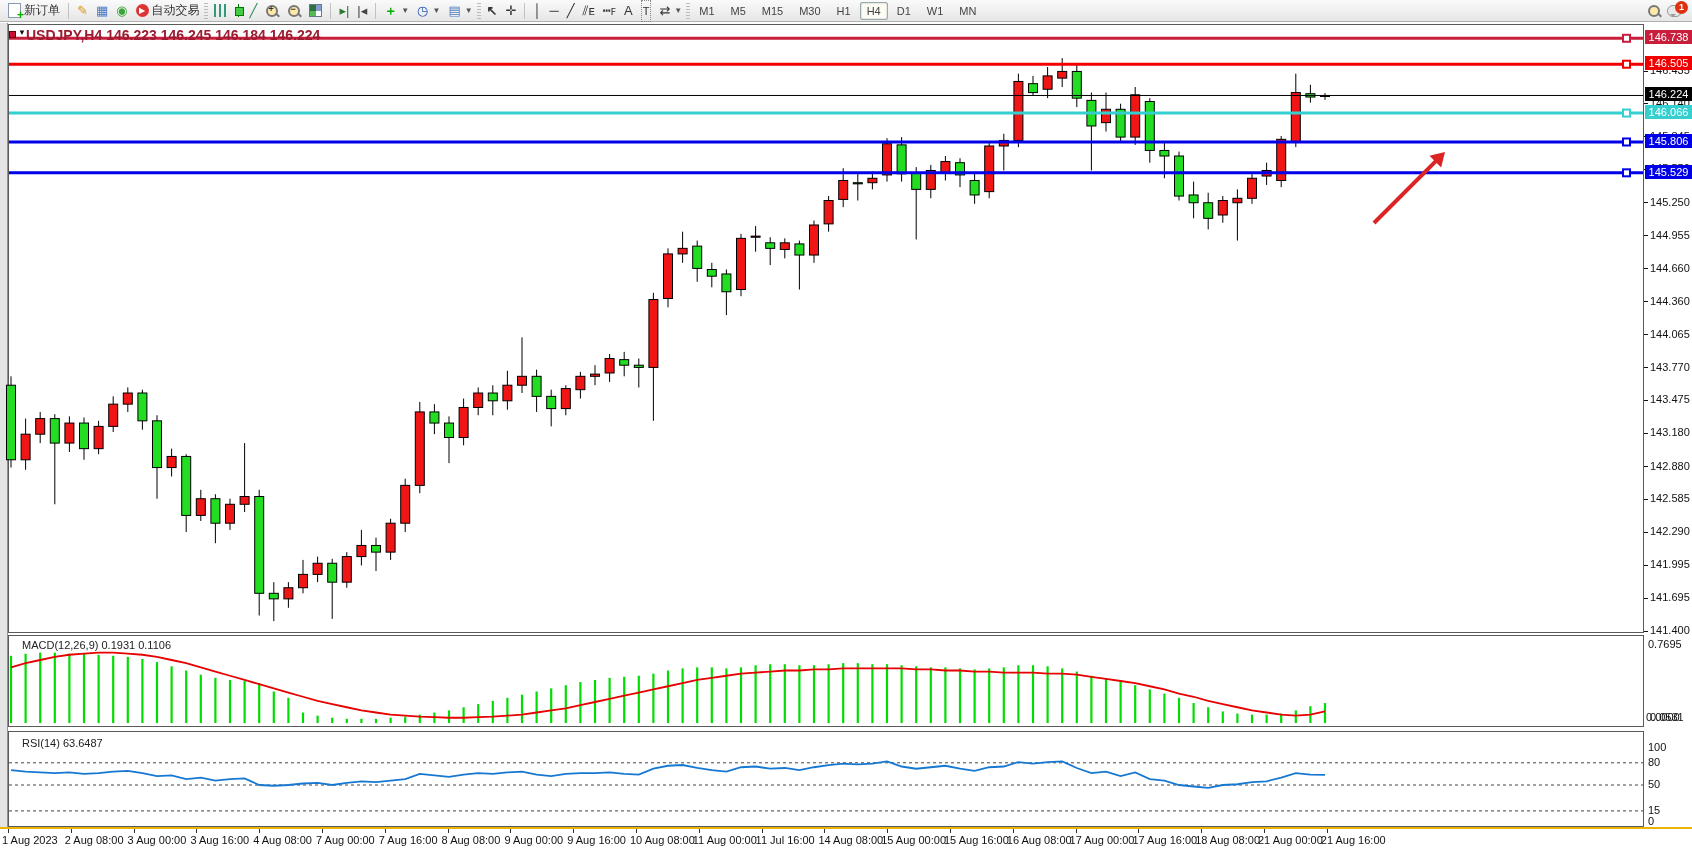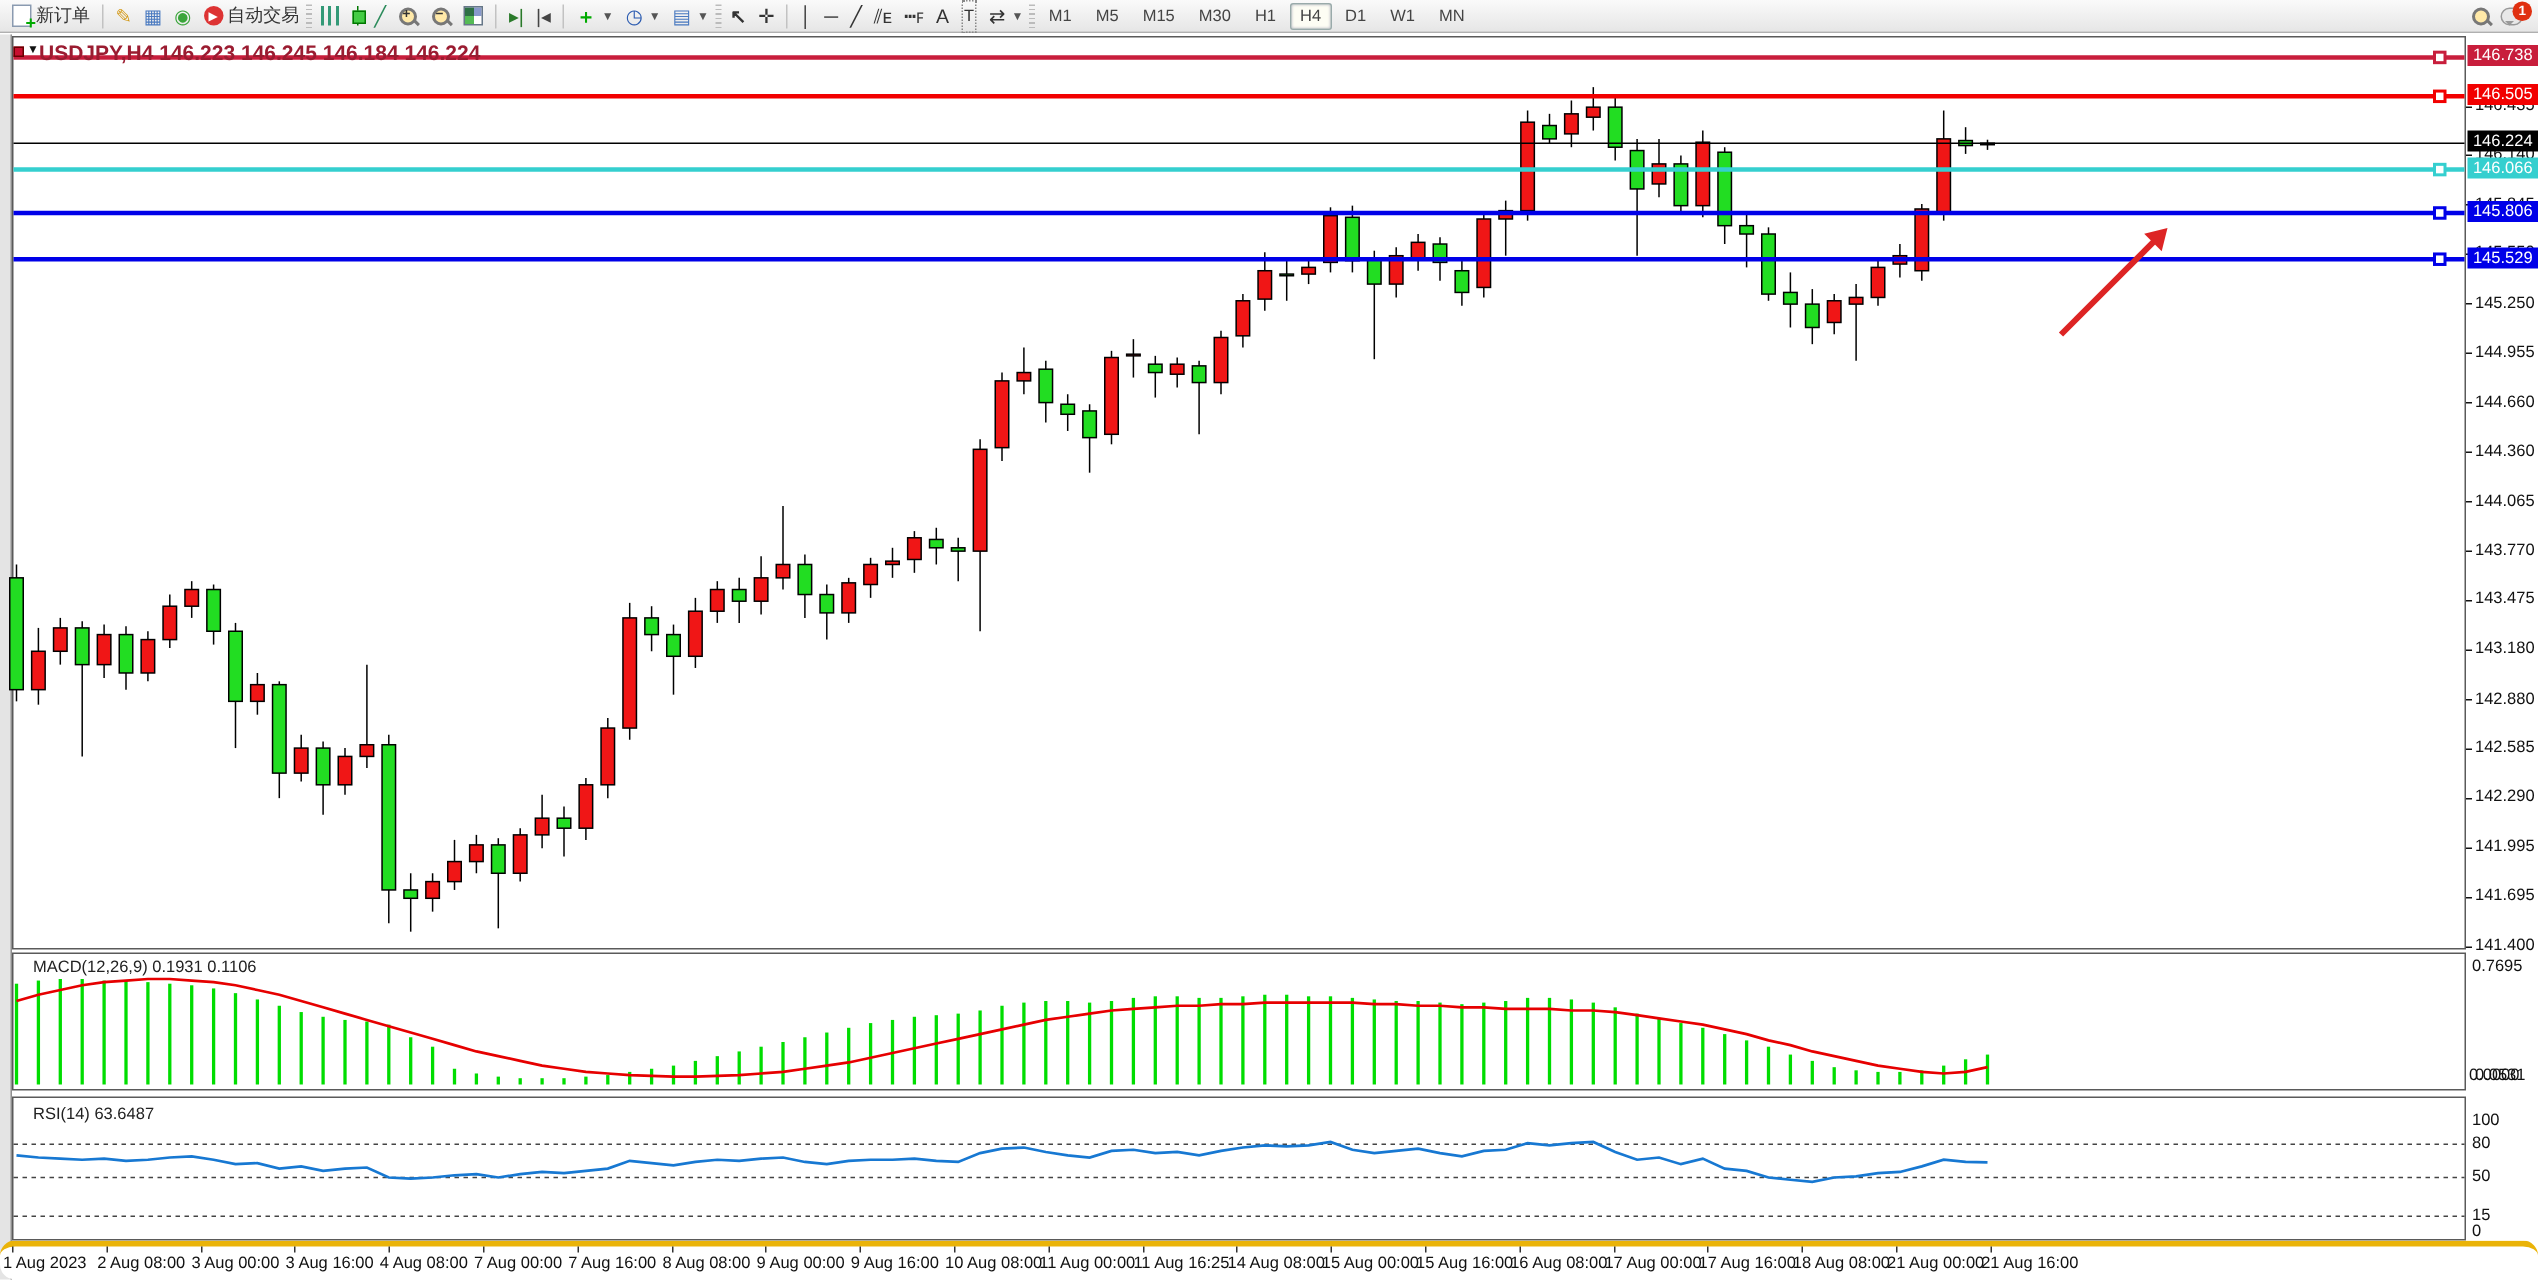--- a/index.html
+++ b/index.html
@@ -57,21 +57,21 @@
   #time-axis  { position:absolute; left:0; top:827px; width:1692px; height:26px; background:#fff; }
   svg { position:absolute; left:0; top:0; overflow:visible; }
   
   .price-label { position:absolute; left:1650px; font-size:11px; color:#111; }
   .price-tick  { position:absolute; left:1644px; width:4px; height:1px; background:#111; }
   .price-tag { position:absolute; left:1645px; width:47px; height:14px; color:#fff; font-size:11px;
                text-align:center; line-height:14px; }
   .scale-label { position:absolute; font-size:11px; color:#111; }
   .time-label { position:absolute; top:5px; font-size:11px; color:#111; white-space:nowrap; }
   .time-tick { position:absolute; top:0; width:1px; height:4px; background:#333; }
-  #time-axis { border-top:4px solid #eab308;border-radius:10px; }
+  #time-axis { border-top:2px solid #eab308; }
   .ind-label { position:absolute; font-size:11px; color:#222; z-index:5; }
   #chart-title { position:absolute; left:26px; top:27px; font-size:14px; color:#9b1c31;
                  z-index:6; font-weight:bold; }
   #title-marker { position:absolute; left:9px; top:31px; width:7px; height:7px; background:#c81030;
                   border:1px solid #600; z-index:6; }
   #title-caret { position:absolute; left:18px; top:28px; font-size:8px; color:#111; z-index:6; }
 </style>
 </head>
 <body>
 
@@ -522,21 +522,21 @@
     <div class="time-label" style="left: 441.6px;">8 Aug 08:00</div>
     <div class="time-tick" style="left: 510.4px;"></div>
     <div class="time-label" style="left: 504.4px;">9 Aug 00:00</div>
     <div class="time-tick" style="left: 573.2px;"></div>
     <div class="time-label" style="left: 567.2px;">9 Aug 16:00</div>
     <div class="time-tick" style="left: 636px;"></div>
     <div class="time-label" style="left: 630px;">10 Aug 08:00</div>
     <div class="time-tick" style="left: 698.8px;"></div>
     <div class="time-label" style="left: 692.8px;">11 Aug 00:00</div>
     <div class="time-tick" style="left: 761.6px;"></div>
-    <div class="time-label" style="left: 755.6px;">11 Aug 16:25</div>
+    <div class="time-label" style="left: 755.6px;">11 Jul 16:00</div>
     <div class="time-tick" style="left: 824.4px;"></div>
     <div class="time-label" style="left: 818.4px;">14 Aug 08:00</div>
     <div class="time-tick" style="left: 887.2px;"></div>
     <div class="time-label" style="left: 881.2px;">15 Aug 00:00</div>
     <div class="time-tick" style="left: 950px;"></div>
     <div class="time-label" style="left: 944px;">15 Aug 16:00</div>
     <div class="time-tick" style="left: 1012.8px;"></div>
     <div class="time-label" style="left: 1006.8px;">16 Aug 08:00</div>
     <div class="time-tick" style="left: 1075.6px;"></div>
     <div class="time-label" style="left: 1069.6px;">17 Aug 00:00</div>

